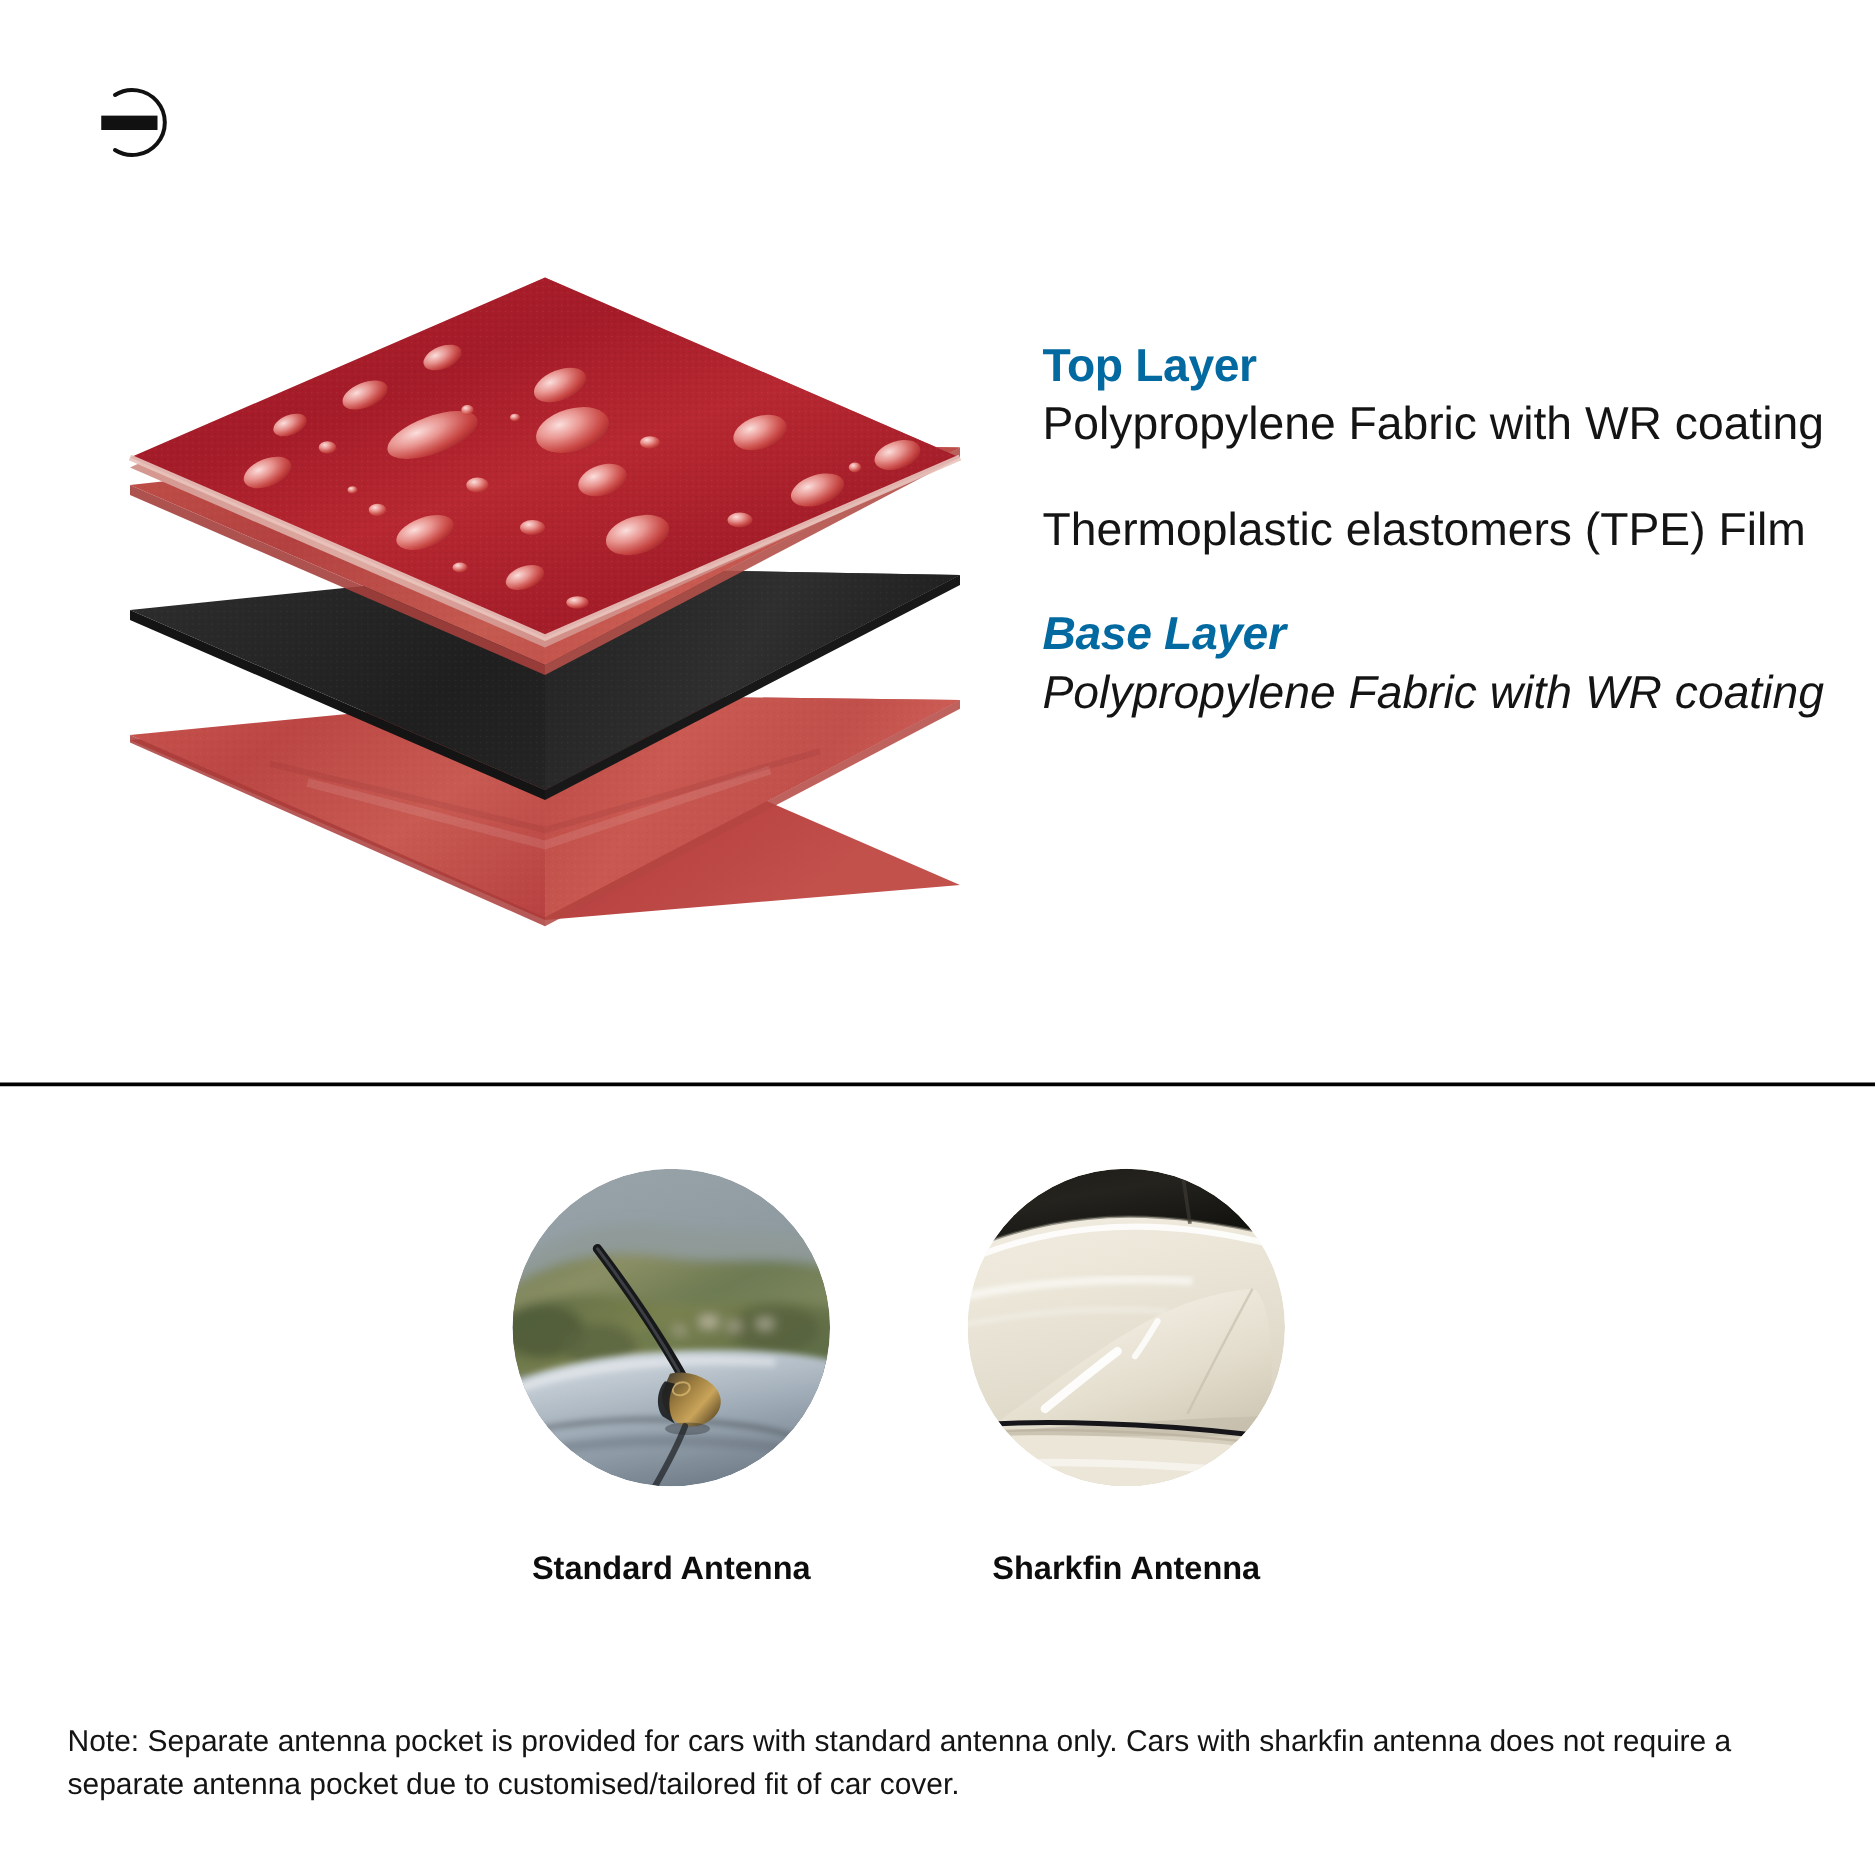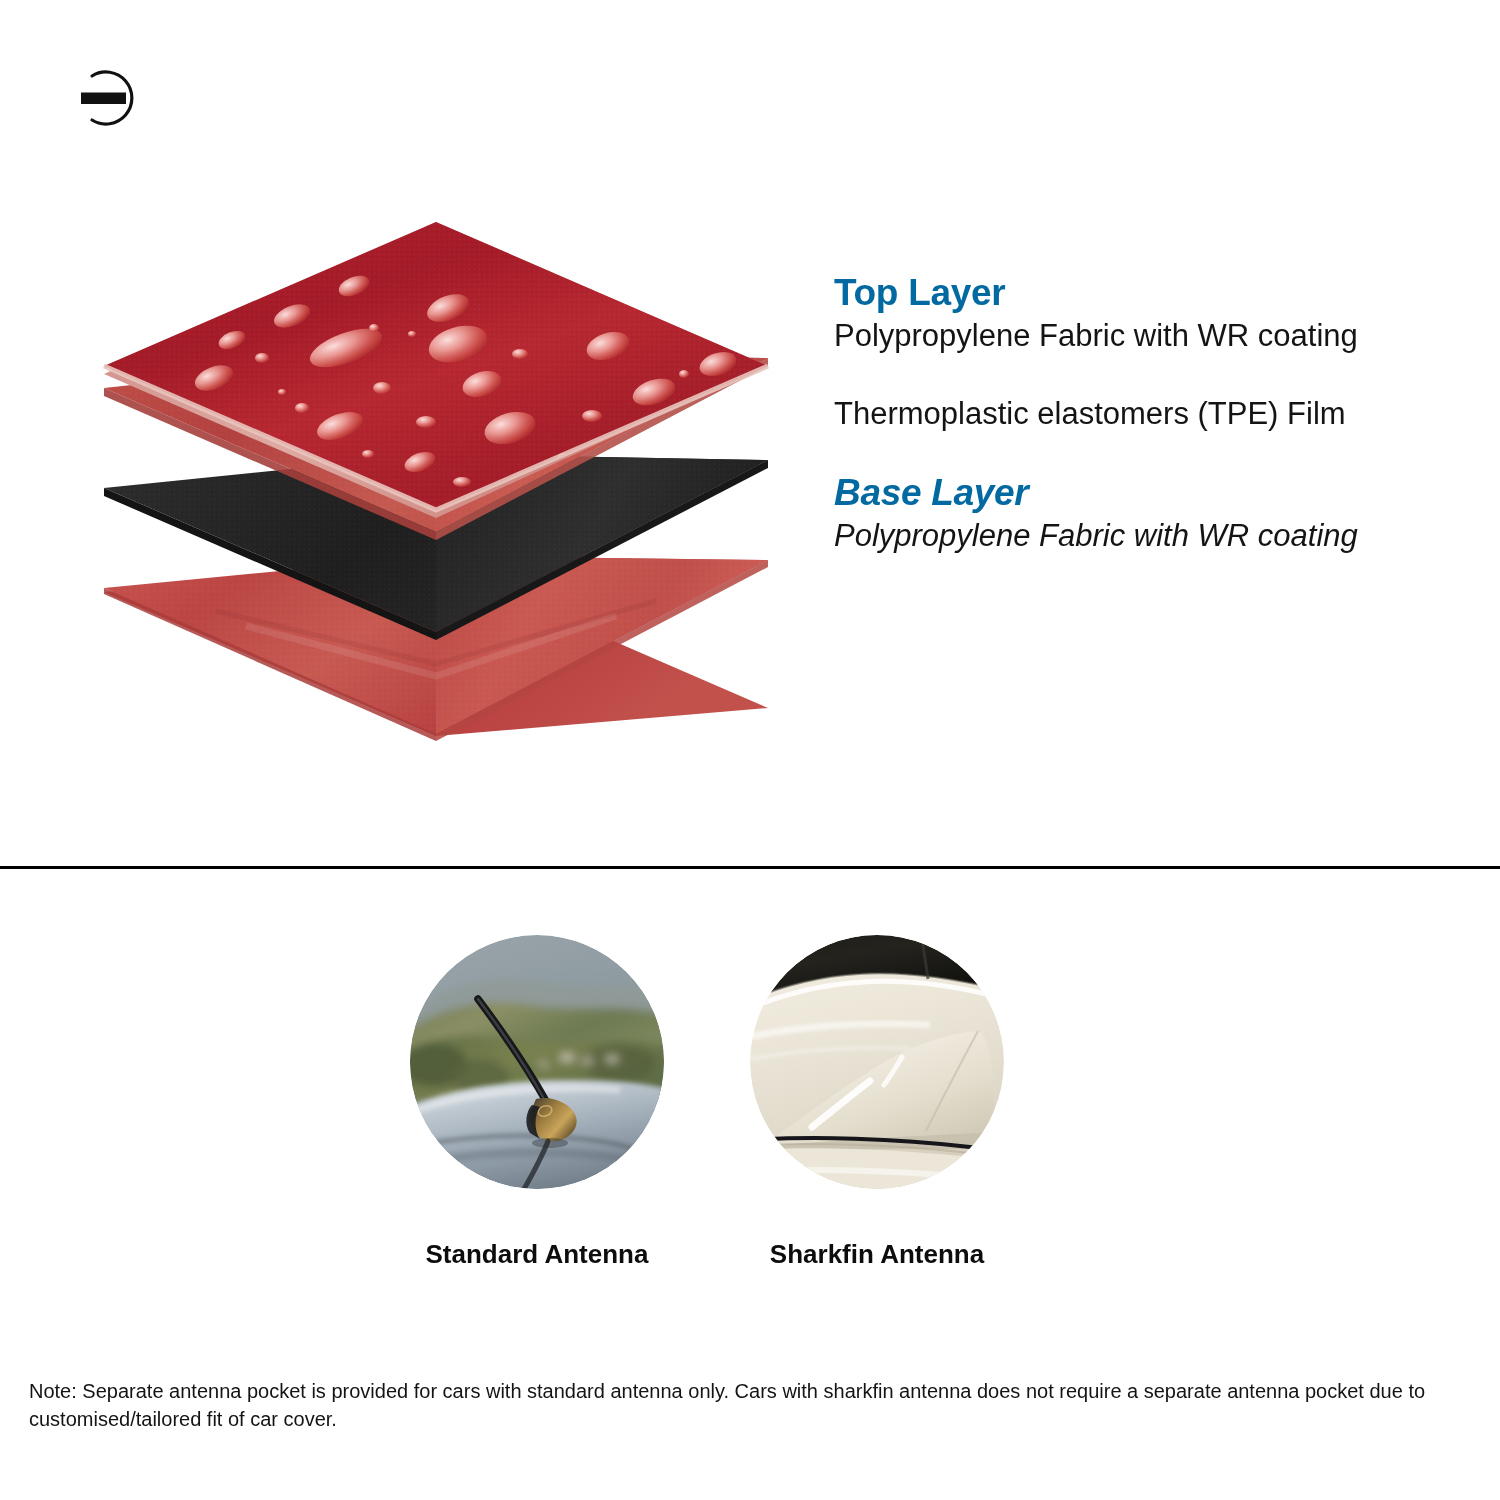--- a/index.html
+++ b/index.html
@@ -56,21 +56,21 @@
   .layer-info:last-child { margin-bottom: 16px; font-style: italic; }
   .layer-title {
     font-size: 37px;
     font-weight: bold;
     letter-spacing: -0.3px;
     line-height: 1.12;
     color: #0369a1;
     margin: 0 0 4px 0;
   }
   .layer-desc {
-    font-size: 31px;
+    font-size: 37px;
     font-weight: normal;
     line-height: 1.2;
     color: #141414;
     margin: 0;
   }
 
   
   .section-divider {
     position: absolute;
     left: 0;
@@ -88,21 +88,21 @@
     width: 1500px;
     height: 631px;
   }
   .antenna-row {
     position: absolute;
     left: 410px;
     top: 66px;
     width: 680px;
     display: flex;
     justify-content: flex-start;
-    gap: 86px;
+    gap: 110px;
   }
   .antenna-item {
     width: 254px;
     display: flex;
     flex-direction: column;
     align-items: center;
   }
   .antenna-photo {
     width: 254px;
     height: 254px;
@@ -116,24 +116,24 @@
     font-size: 26px;
     font-weight: bold;
     color: #0d0d0d;
     text-align: center;
     white-space: nowrap;
   }
 
   
   .note-text {
     position: absolute;
-    left: 29px;
+    left: 54px;
     top: 1377px;
     width: 1412px;
-    font-size: 20px;
+    font-size: 24px;
     line-height: 1.42;
     color: #141414;
   }
 </style>
 </head>
 <body>
 
 <div class="brand-logo">
   <svg viewBox="0 0 76 76" xmlns="http://www.w3.org/2000/svg">
 

